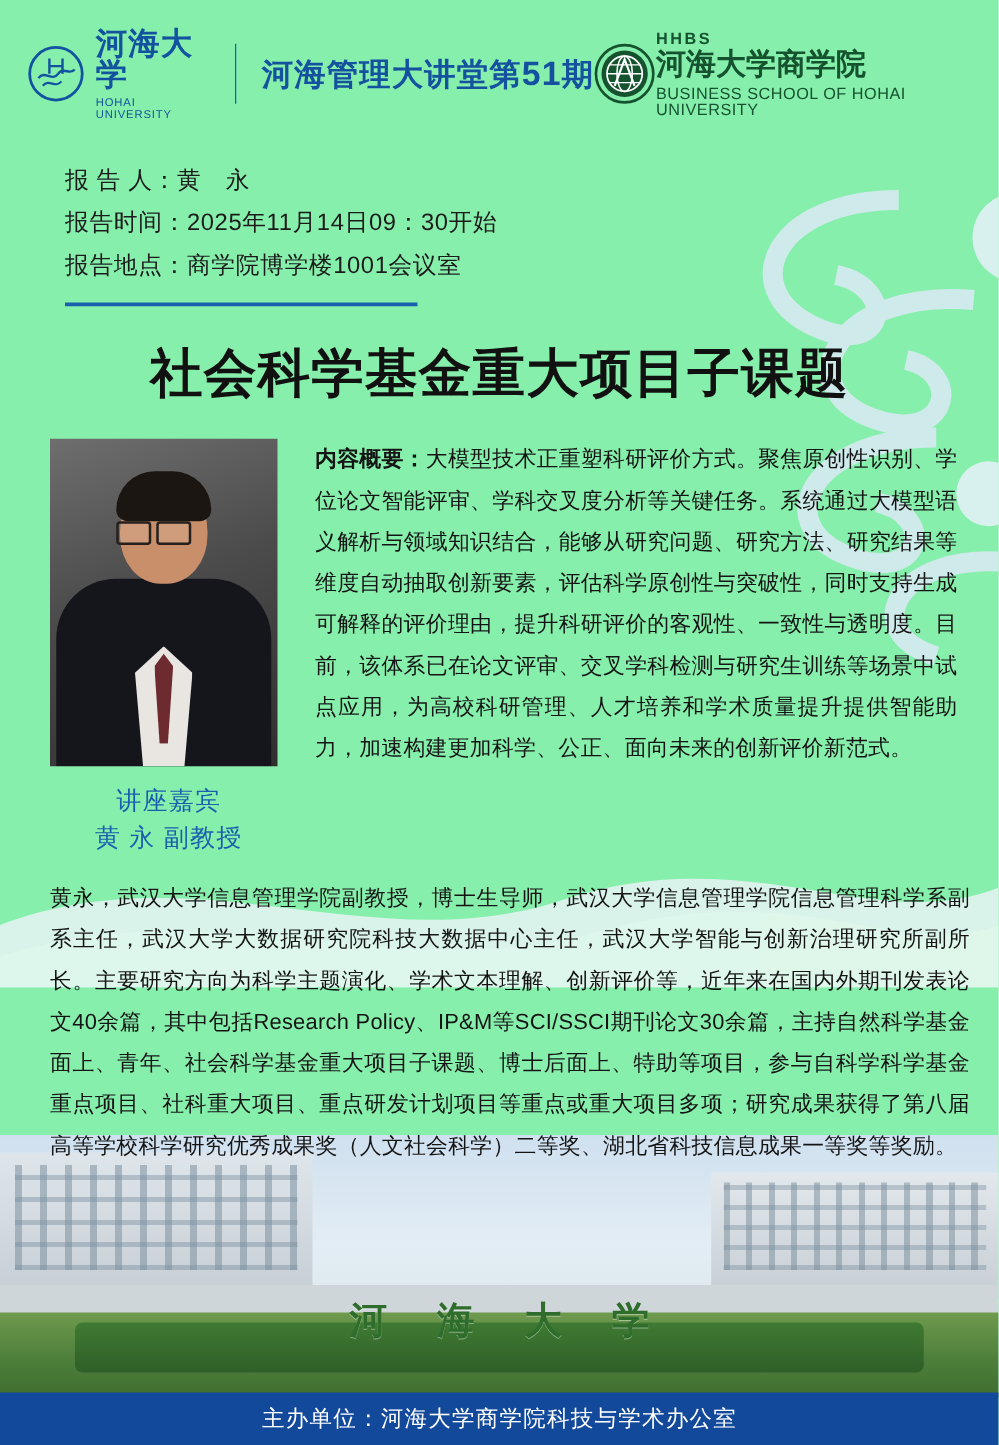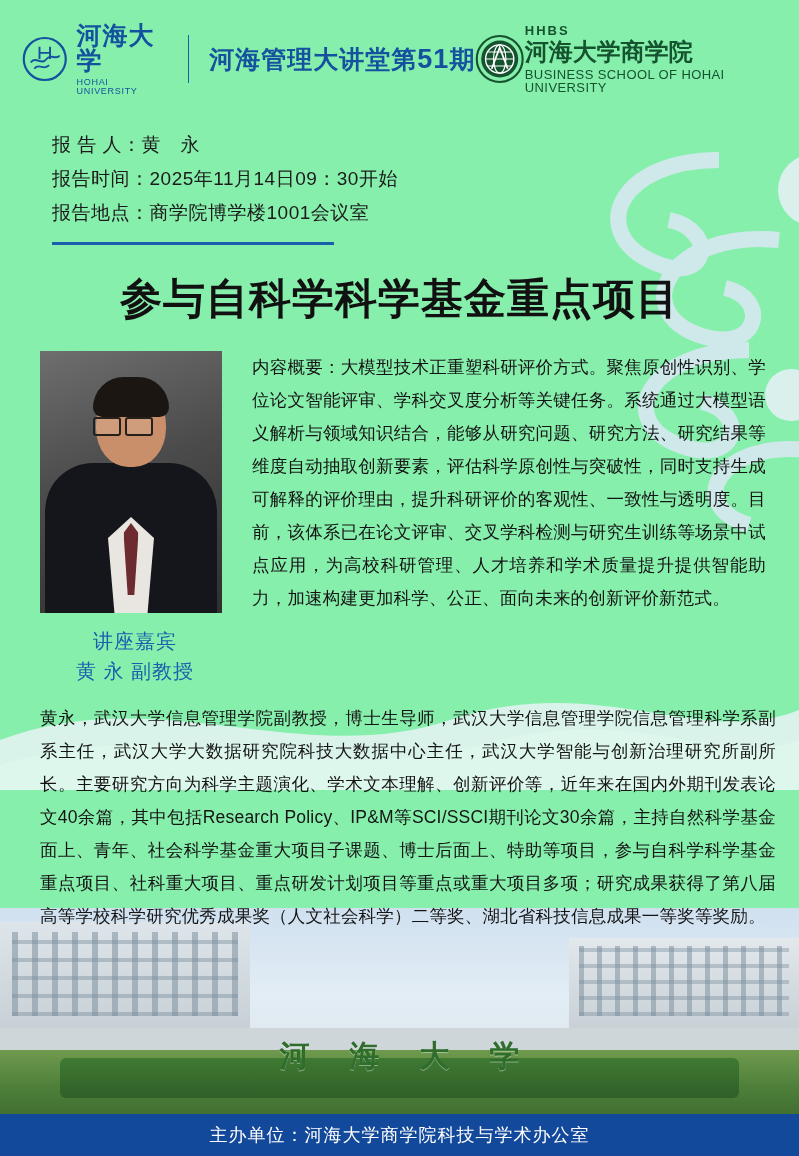--- a/index.html
+++ b/index.html
@@ -253,21 +253,21 @@
   .abstract {
     flex: 1;
     margin-left: 22px;
     font-size: 17.5px;
     line-height: 33px;
     color: #141414;
     text-align: justify;
     letter-spacing: 0.2px;
   }
   .abstract b {
-    font-weight: normal;
+    font-weight: bold;
   }
   
   .bio {
     position: relative;
     margin: 16px 23px 0 40px;
     font-size: 17.5px;
     line-height: 33px;
     color: #141414;
     text-align: justify;
     letter-spacing: 0.2px;
@@ -439,21 +439,21 @@
     </div>
   </div>
 
   <div class="meta">
     <div class="meta-row">报 告 人：黄　永</div>
     <div class="meta-row">报告时间：2025年11月14日09：30开始</div>
     <div class="meta-row">报告地点：商学院博学楼1001会议室</div>
     <div class="meta-underline"></div>
   </div>
 
-  <div class="main-title">参与自科学科学基金重点项目</div>
+  <div class="main-title">社会科学基金重大项目子课题</div>
 
   <div class="body-row">
     <div class="speaker-col">
       <div class="speaker-photo">
         <div class="ph-body"></div>
         <div class="ph-shirt"></div>
         <div class="ph-tie"></div>
         <div class="ph-head"></div>
         <div class="ph-hair"></div>
         <div class="ph-glass-l"></div>

